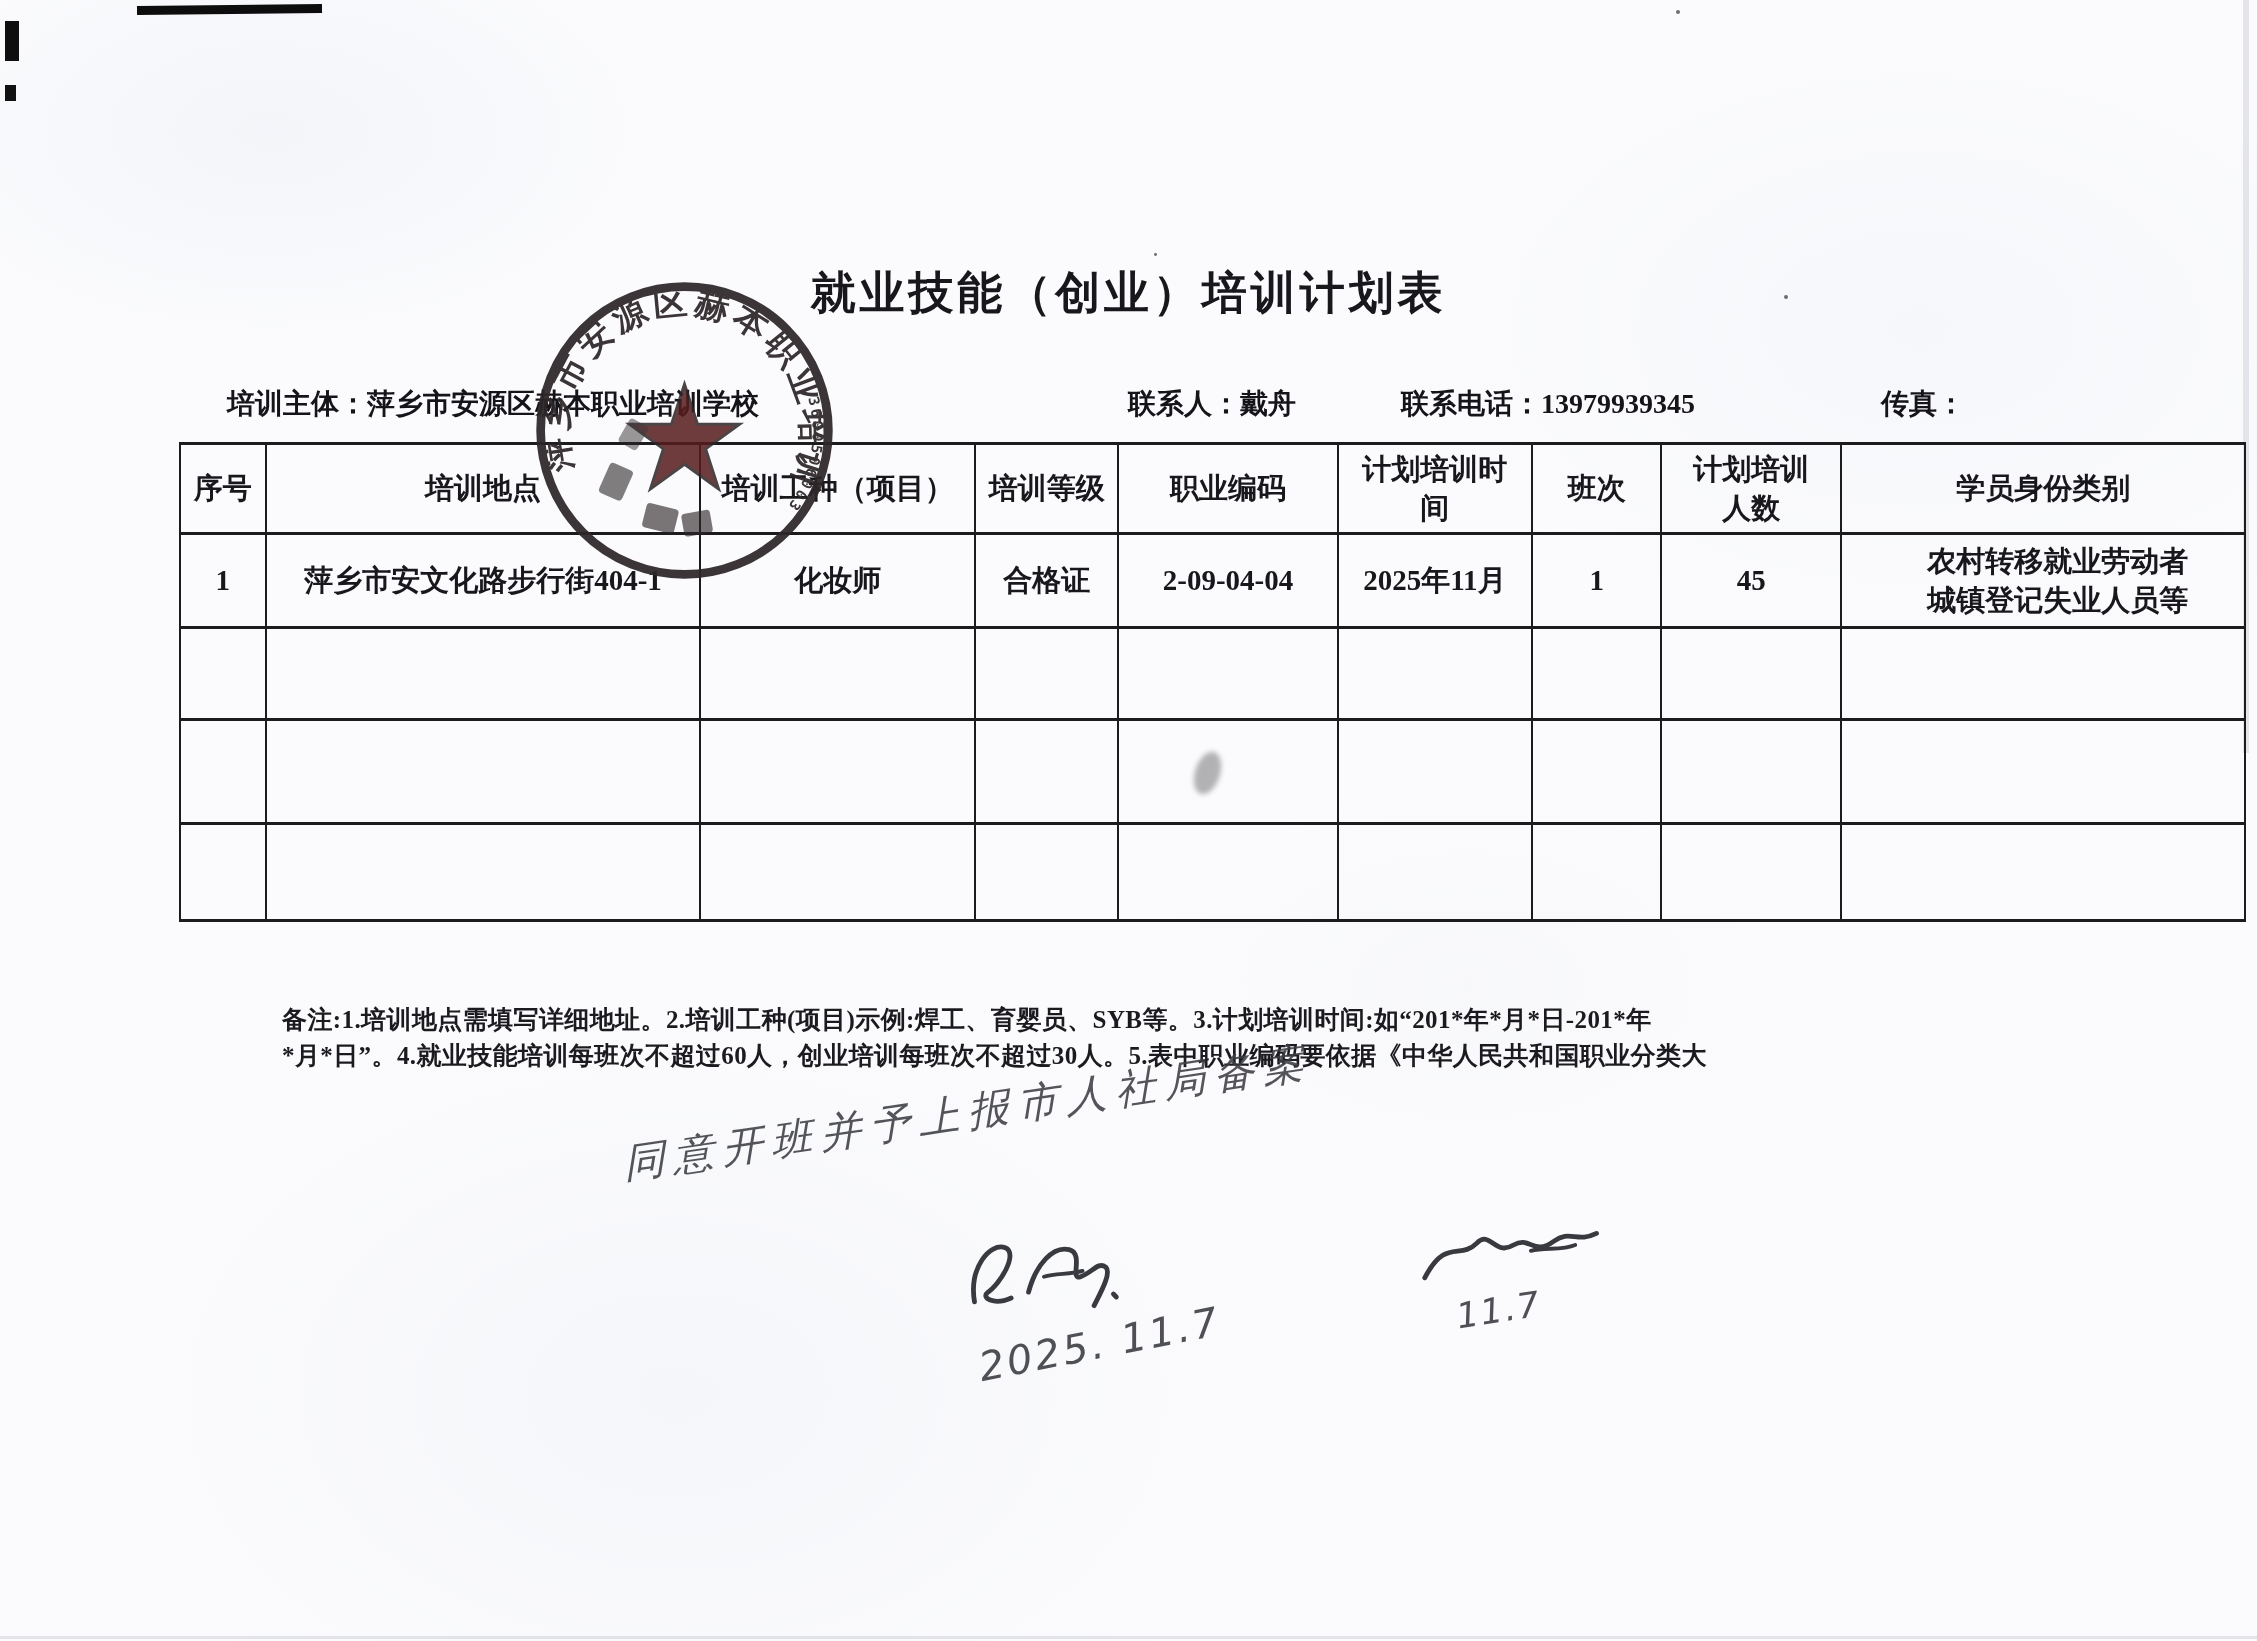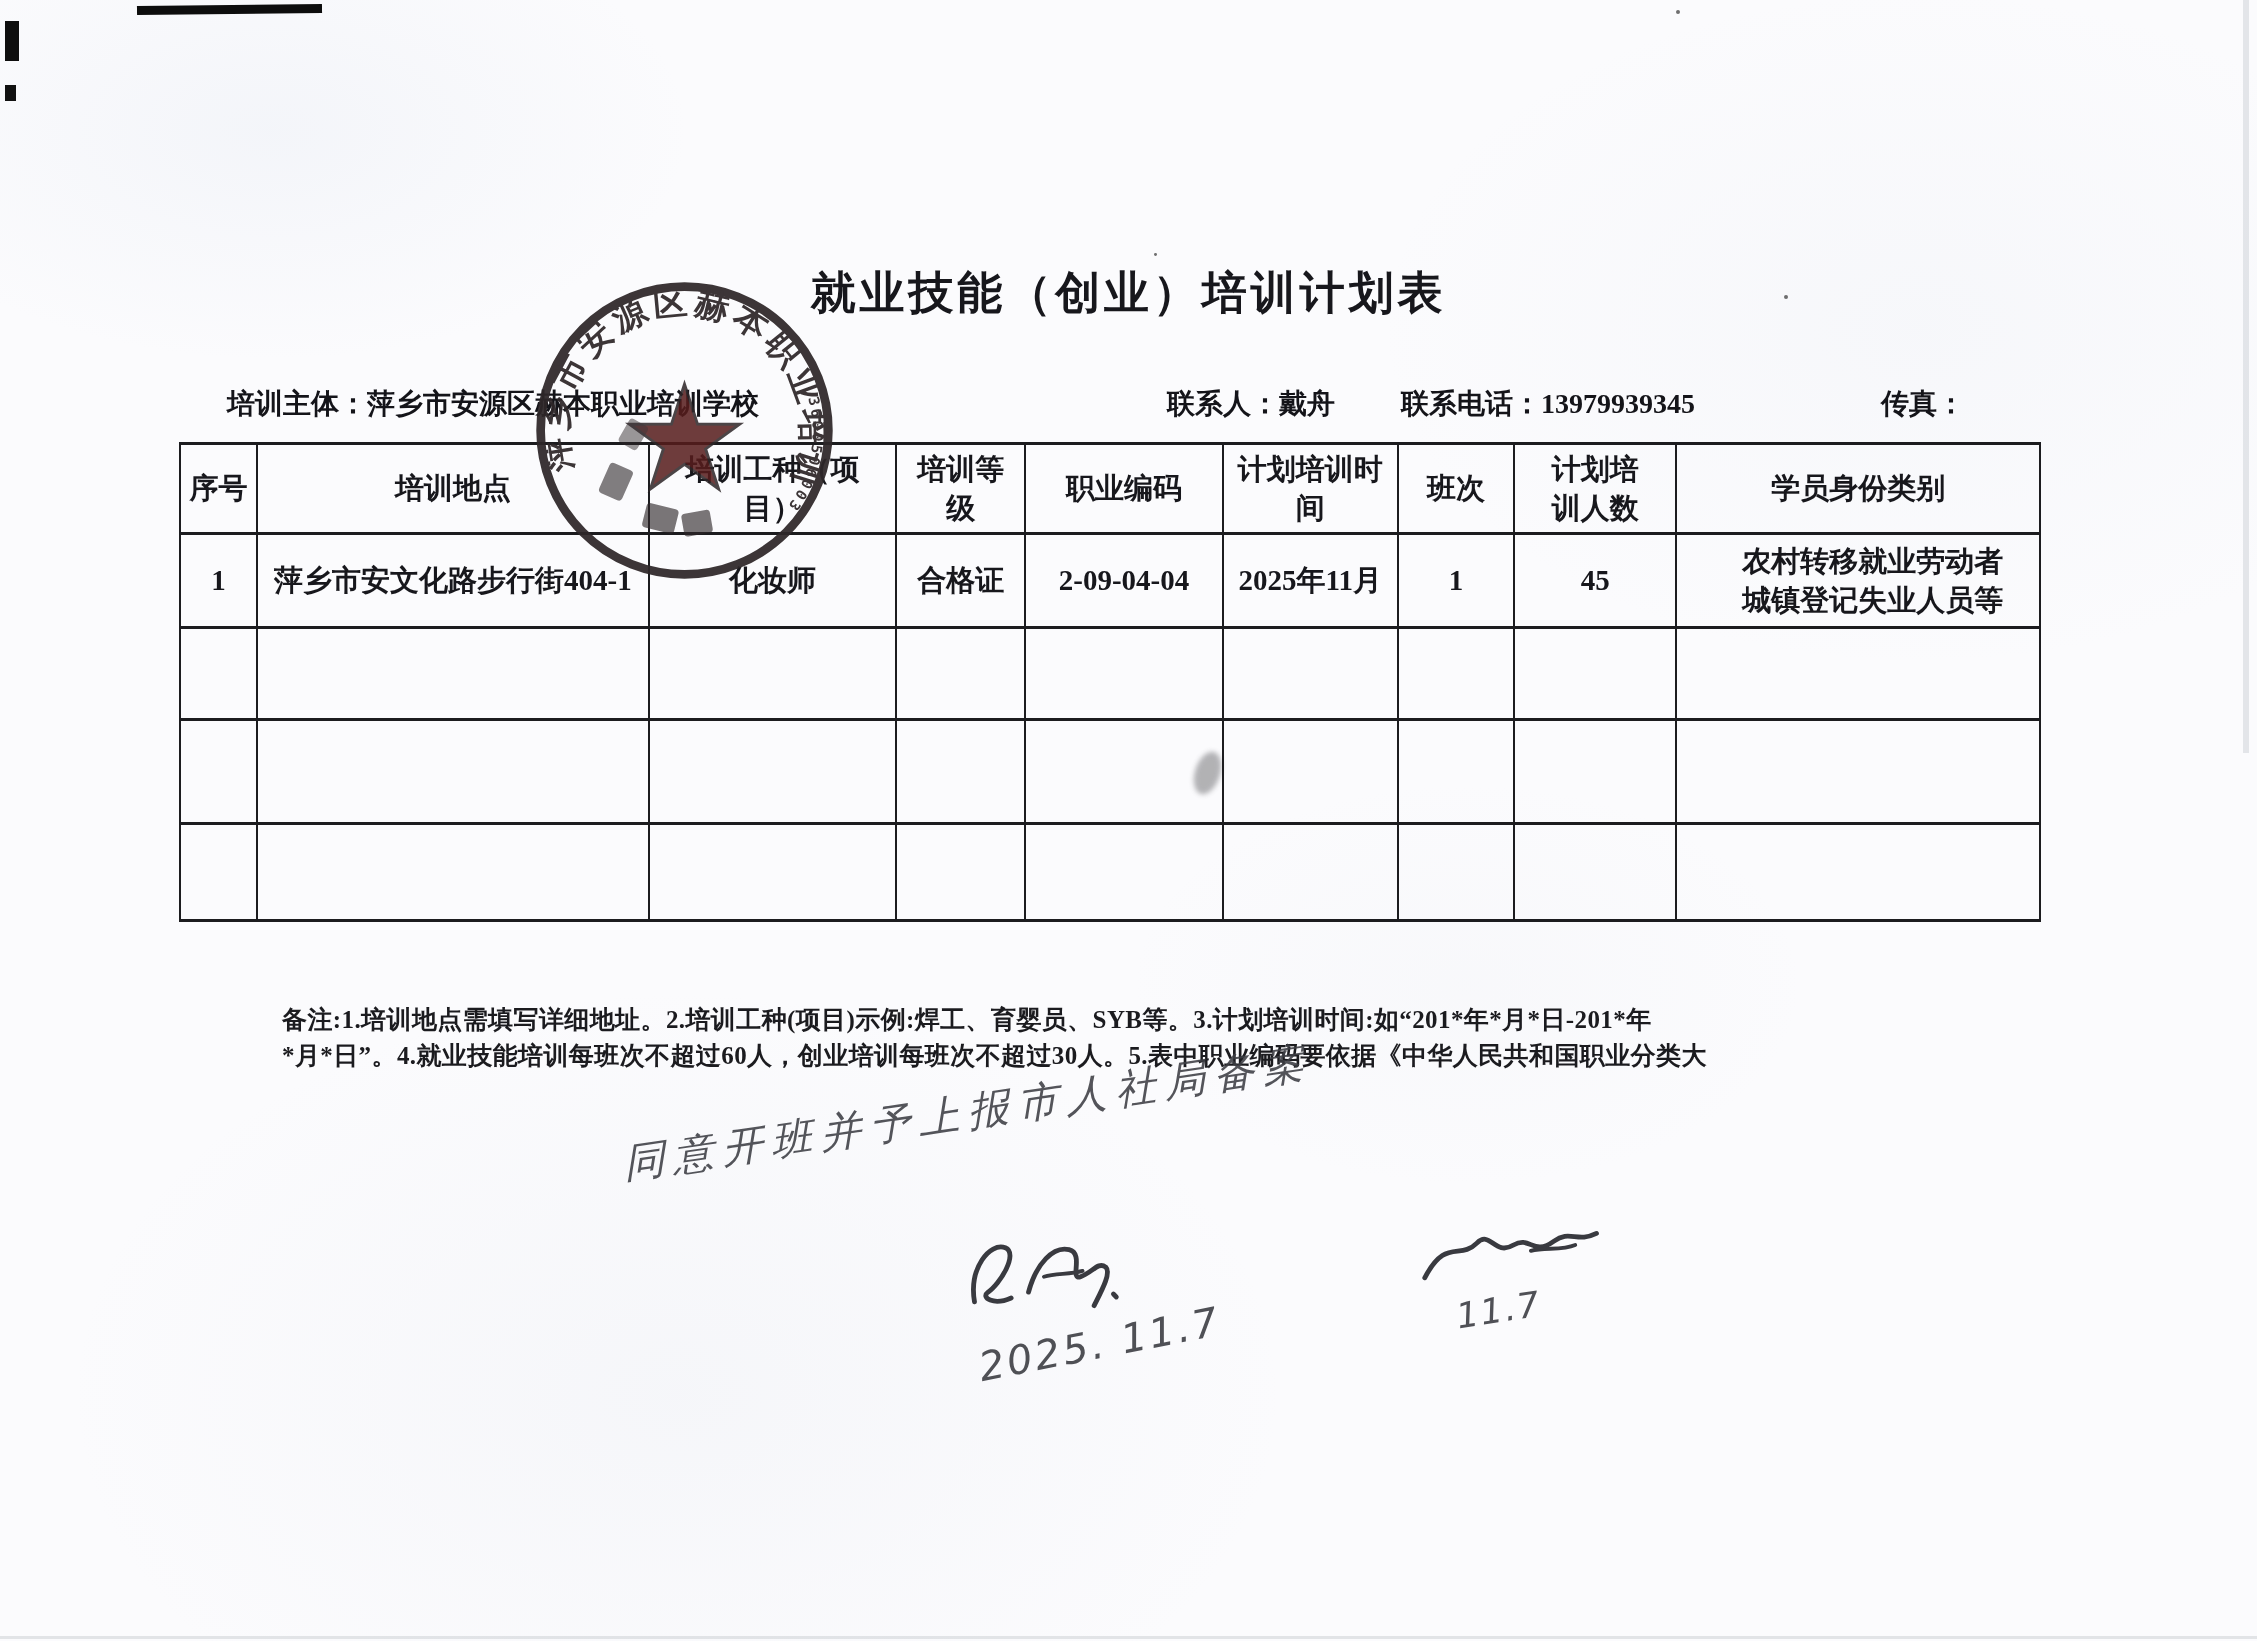--- a/index.html
+++ b/index.html
@@ -22,27 +22,27 @@
   }
   .title{
     position:absolute;left:0;right:0;top:263px;
     text-align:center;
     font-family:"Liberation Sans", sans-serif;
     font-weight:700;font-size:45px;letter-spacing:3.9px;color:#17171c;
   }
   .meta{position:absolute;top:385px;left:0;width:100%;height:39px;font-weight:700;font-size:28px;color:#141419;}
   .meta .item{position:absolute;white-space:nowrap;margin-left:44px;}
   .m-entity{left:183px;}
-  .m-contact{left:1123px;}
+  .m-contact{left:1084px;}
   .m-phone{left:1357px;}
   .m-fax{left:1837px;}
 
   table.plan{
     position:absolute;left:179px;top:442px;
-    width:1862px;border-collapse:collapse;table-layout:fixed;
+    width:2067px;border-collapse:collapse;table-layout:fixed;
     font-size:29px;font-weight:600;color:#17171c;
   }
   table.plan th,table.plan td{
     border:2.9px solid #1c1c1f;
     text-align:center;vertical-align:middle;
     line-height:1.32;white-space:pre-line;
     padding:3.9px 7.7px;overflow:hidden;
   }
   table.plan tr{border-top:3.9px solid #1c1c1f;border-bottom:3.9px solid #1c1c1f;}
   table.plan thead tr{height:90px;}

